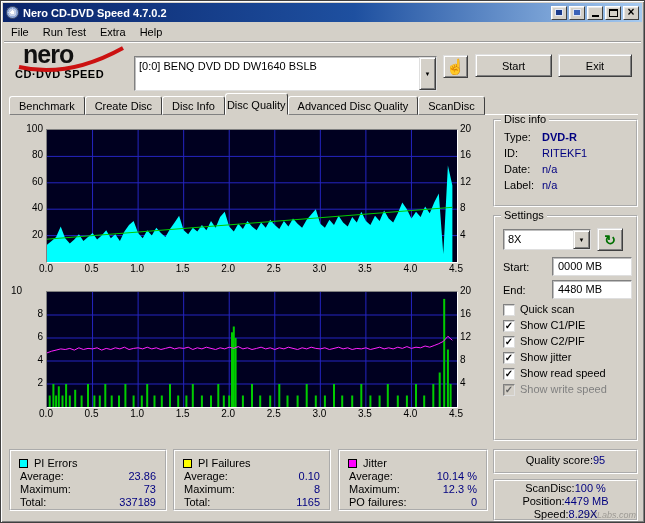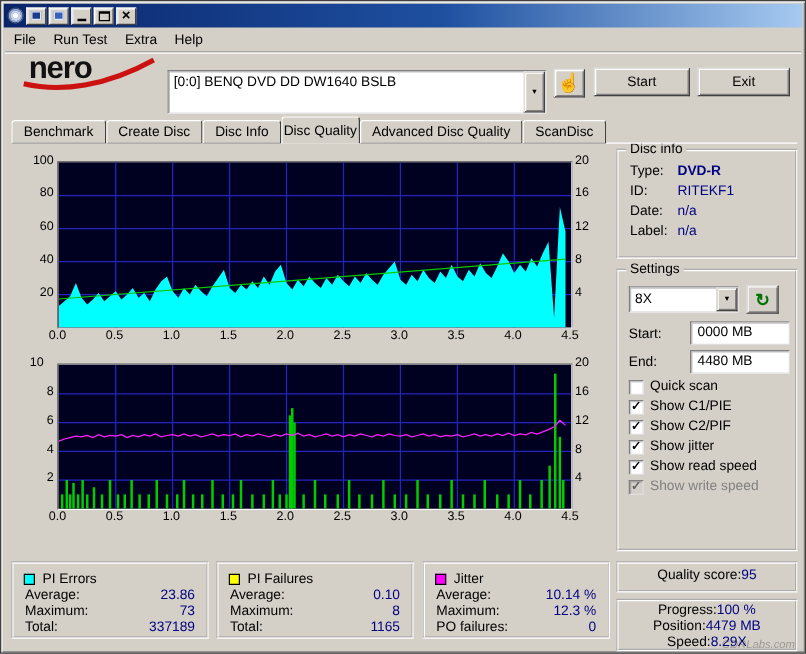--- a/index.html
+++ b/index.html
@@ -50,20 +50,21 @@
 .hand{color:#c87d1e;font-size:15px;line-height:1}
 .refresh{color:#007000;font-weight:bold;font-size:14px;line-height:1}
 </style>
 </head>
 <body>
 
 <div id="win">
 
   <div class="titlebar">
     <span class="app-icon"></span>
+    <span class="title-text">Nero CD-DVD Speed 4.7.0.2</span>
     <button class="tb-btn">
         <span class="mini-ico"></span>
       </button>
     <button class="tb-btn">
         <span class="mini-ico" style="background:#3a62b8"></span>
       </button>
     <button class="tb-btn">
         <span class="glyph-min"></span>
       </button>
     <button class="tb-btn">
@@ -80,20 +81,21 @@
     <span class="menu-item">Extra</span>
     <span class="menu-item">Help</span>
   </div>
   <div class="rule"></div>
 
   <div class="logo">
     <svg class="logo-swoosh" width="112" height="30">
       <path d="M4,22 C34,29 70,24 108,3" stroke="#cc1111" stroke-width="4" fill="none"></path>
     </svg>
     <div class="logo-name">nero</div>
+    <div class="logo-sub">CD·DVD SPEED</div>
   </div>
 
   <div class="combo sunken" style="left:133px;top:55px;width:303px;height:35px">
     <span class="combo-text">[0:0]   BENQ DVD DD DW1640 BSLB</span>
     <span class="btn combo-arrow">▼</span>
   </div>
   <button class="btn" style="position:absolute;left:442px;top:54px;width:25px;height:23px">
     <span class="hand">☝</span>
   </button>
   <button class="btn" style="position:absolute;left:474px;top:53px;width:77px;height:23px">Start</button>
@@ -215,21 +217,21 @@
           <rect x="358.9" y="103.5" width="2" height="11.5" fill="#00cc00"></rect>
           <rect x="368.0" y="92.0" width="2" height="23.0" fill="#00cc00"></rect>
           <rect x="376.2" y="103.5" width="2" height="11.5" fill="#00cc00"></rect>
           <rect x="385.3" y="92.0" width="2" height="23.0" fill="#00cc00"></rect>
           <rect x="391.7" y="80.5" width="2" height="34.5" fill="#00cc00"></rect>
           <rect x="396.2" y="6.9" width="2" height="108.1" fill="#00cc00"></rect>
           <rect x="399.9" y="57.5" width="2" height="57.5" fill="#00cc00"></rect>
           <rect x="402.6" y="92.0" width="2" height="23.0" fill="#00cc00"></rect>
           <polyline points="0.0,60.9 4.6,59.2 9.1,58.1 13.7,56.9 18.2,57.5 22.8,56.4 27.3,58.1 31.9,55.8 36.4,57.5 41.0,56.4 45.6,56.9 50.1,55.8 54.7,58.1 59.2,56.4 63.8,57.5 68.3,55.8 72.9,56.9 77.4,55.2 82.0,57.5 86.6,56.4 91.1,55.8 95.7,56.9 100.2,55.2 104.8,56.9 109.3,55.8 113.9,57.5 118.4,56.4 123.0,55.2 127.6,56.9 132.1,55.8 136.7,56.4 141.2,55.2 145.8,57.5 150.3,55.8 154.9,56.9 159.4,55.2 164.0,56.4 168.6,57.5 173.1,55.8 177.7,56.9 182.2,55.2 186.8,56.4 191.3,54.6 195.9,56.9 200.4,55.8 205.0,57.5 209.6,56.4 214.1,55.2 218.7,56.9 223.2,55.8 227.8,57.5 232.3,55.8 236.9,56.9 241.4,55.2 246.0,56.4 250.6,57.5 255.1,55.8 259.7,56.9 264.2,55.2 268.8,56.4 273.3,56.9 277.9,55.8 282.4,57.5 287.0,56.4 291.6,55.2 296.1,56.9 300.7,55.8 305.2,57.5 309.8,56.4 314.3,56.9 318.9,55.8 323.4,57.5 328.0,56.4 332.6,55.2 337.1,56.9 341.7,55.8 346.2,56.9 350.8,55.2 355.3,56.4 359.9,54.6 364.4,56.4 369.0,55.2 373.6,55.8 378.1,54.0 382.7,55.2 387.2,53.5 391.8,51.7 396.3,49.4 400.9,44.3 405.4,48.3" fill="none" stroke="#ff22ff" stroke-width="1"></polyline>
         </svg></div>
-  <span class="tick" style="top: 2px; right: 453px; margin-left: 32px;">10</span>
+  <span class="tick" style="top: 2px; right: 466px; margin-left: 32px;">10</span>
       <span class="tick" style="top: 25px; right: 445px;">8</span>
       <span class="tick" style="top: 48px; right: 445px;">6</span>
       <span class="tick" style="top: 71px; right: 445px;">4</span>
       <span class="tick" style="top: 94px; right: 445px;">2</span>
       <span class="tick" style="top: 2px; left: 451px;">20</span>
       <span class="tick" style="top: 25px; left: 451px;">16</span>
       <span class="tick" style="top: 48px; left: 451px;">12</span>
       <span class="tick" style="top: 71px; left: 451px;">8</span>
       <span class="tick" style="top: 94px; left: 451px;">4</span>
       <span class="tick" style="top: 125px; left: 37px; transform: translateX(-50%);">0.0</span>
@@ -362,21 +364,21 @@
 
   <div class="group" style="left:492px;top:448px;width:145px;height:25px">
     <div class="prog-row" style="top:3px">
       <span>Quality score:</span>
       <span class="val">95</span>
     </div>
   </div>
 
   <div class="group" style="left:492px;top:478px;width:145px;height:42px">
     <div class="prog-row" style="top:1px">
-        <span>Progress:</span>
+        <span>ScanDisc:</span>
         <span class="val">100 %</span>
       </div>
     <div class="prog-row" style="top:14px">
         <span>Position:</span>
         <span class="val">4479 MB</span>
       </div>
     <div class="prog-row" style="top:27px">
         <span>Speed:</span>
         <span class="val">8.29X</span>
       </div>

